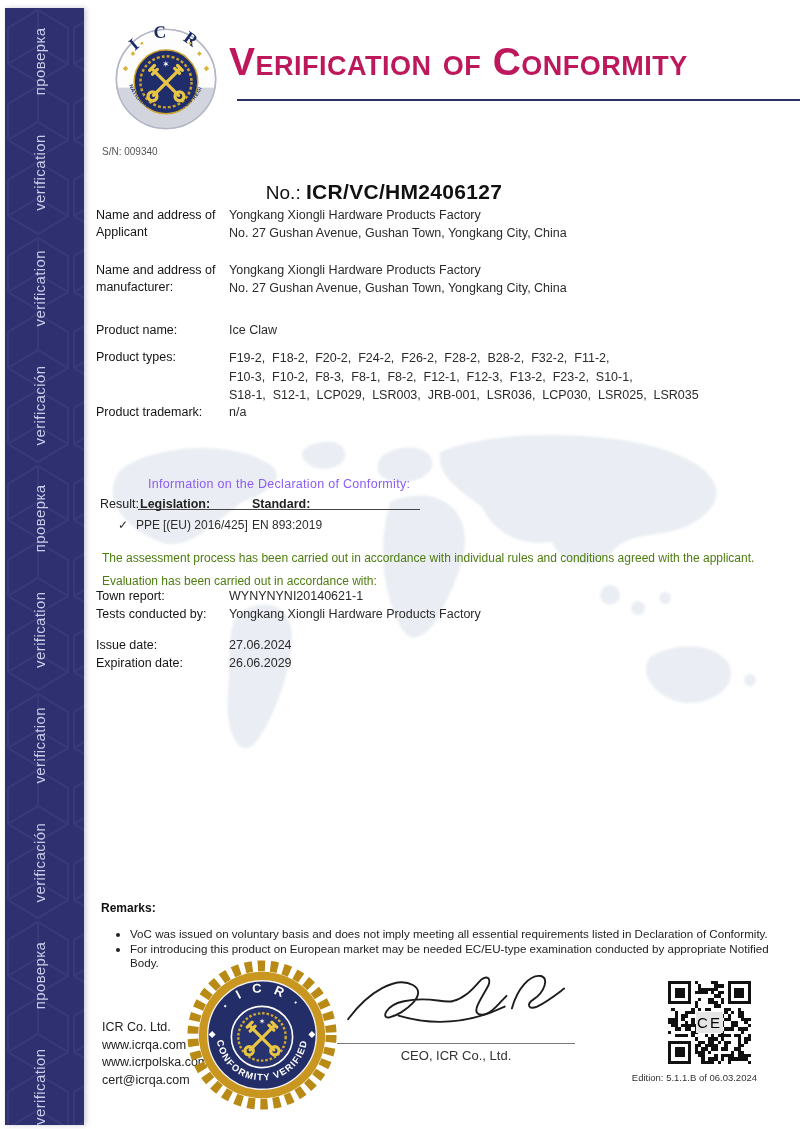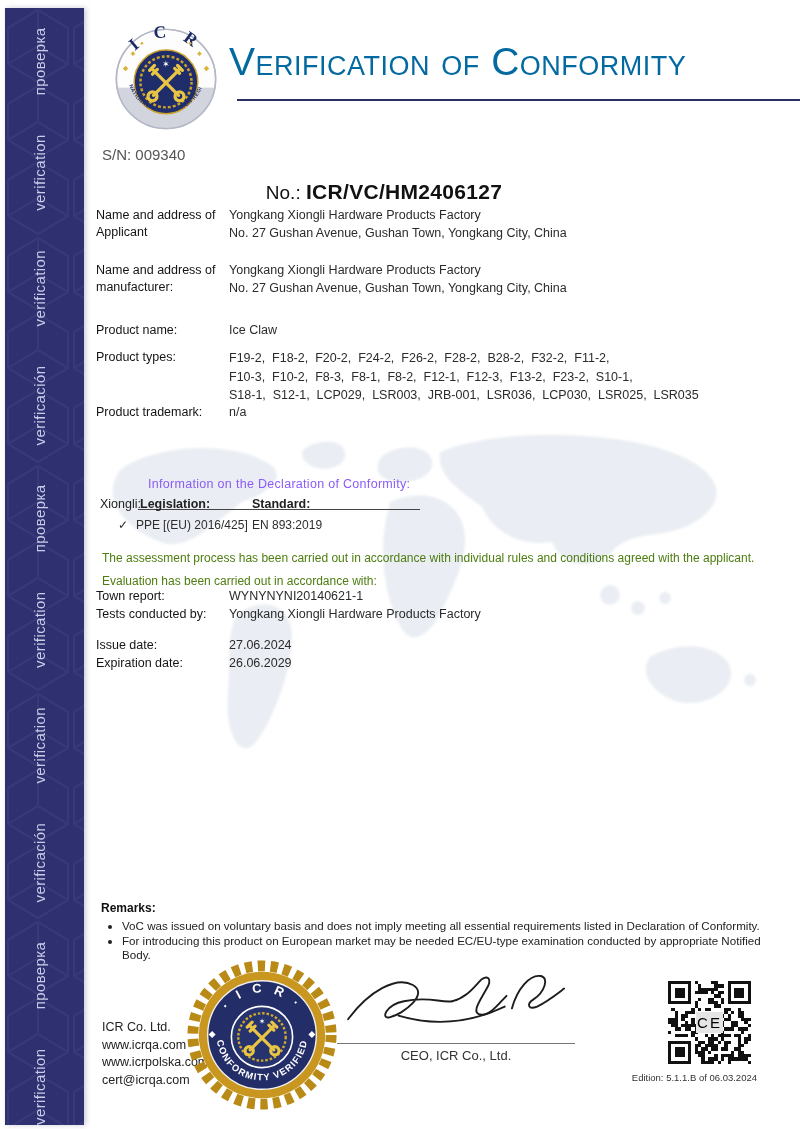--- a/index.html
+++ b/index.html
@@ -10,24 +10,24 @@
   .sidebar{position:absolute;left:5px;top:8px;width:79px;height:1117px;background:#2e3070;
            box-shadow:2px 0 5px rgba(46,48,112,.25);}
   .sidebar svg{position:absolute;inset:0;}
   .sidebar-text{position:absolute;top:0;left:26px;height:100%;
         writing-mode:vertical-rl;transform:rotate(180deg);text-align:center;
         font-size:15px;letter-spacing:.4px;word-spacing:15px;white-space:pre;
         color:#c9cbe8;}
 
   
   .logo-top{position:absolute;left:113px;top:26px;}
-  .title{position:absolute;left:229px;top:40px;font-size:39px;font-weight:400;
-         font-variant:small-caps;letter-spacing:.5px;color:#0369a1;white-space:nowrap;}
+  .title{position:absolute;left:229px;top:40px;font-size:39px;font-weight:700;
+         font-variant:small-caps;letter-spacing:.5px;color:#be185d;white-space:nowrap;}
   .title-rule{position:absolute;left:237px;top:99px;width:563px;height:2px;background:#2a3263;}
-  .serial{position:absolute;left:102px;top:146px;font-size:15px;color:#555;}
+  .serial{position:absolute;left:102px;top:146px;font-size:10px;color:#555;}
   .cert-no{position:absolute;left:104px;top:152px;width:560px;text-align:center;
            font-size:19px;color:#111;margin-top:28px;}
   .cert-no b{font-size:21px;font-weight:800;letter-spacing:.3px;}
 
   
   .lab{position:absolute;left:96px;width:126px;font-size:12.5px;font-weight:400;
        color:#141414;line-height:17px;}
   .val{position:absolute;left:229px;width:470px;font-size:12.5px;color:#2b2b2b;
        line-height:17.5px;white-space:pre-wrap;}
   .types .val{line-height:18.5px;}
@@ -37,21 +37,21 @@
   .doc-title{position:absolute;left:138px;top:477px;font-size:12.5px;color:#8b5cf6;
              border-bottom:1px solid #444;padding:0 10px 18px 10px;letter-spacing:.3px;}
   .res-h{position:absolute;top:497px;font-size:12.5px;color:#222;}
   .res-h.b{font-weight:700;}
   .chk-row{position:absolute;top:518px;font-size:12px;color:#2d2d2d;}
   .assessment{position:absolute;left:102px;top:547px;width:692px;font-size:12px;
               line-height:23px;color:#4d7c0f;white-space:pre-line;}
 
   
   .remarks-title{position:absolute;left:101px;top:901px;font-size:12px;font-weight:700;color:#111;}
-  .remarks-list{position:absolute;left:104px;top:915px;margin:4px;padding-left:14px;width:660px;}
+  .remarks-list{position:absolute;left:104px;top:915px;margin:12px;padding-left:14px;width:660px;}
   .remarks-list li{font-size:11.6px;line-height:14.5px;color:#222;}
 
   
   .company{position:absolute;left:102px;top:1019px;font-size:12.5px;line-height:17.5px;
            color:#222;white-space:pre-line;}
   .seal{position:absolute;left:183px;top:956px;}
   .signature{position:absolute;left:337px;top:967px;}
   .sig-rule{position:absolute;left:337px;top:1043px;width:238px;height:1px;background:#777;}
   .ceo{position:absolute;left:337px;top:1048px;width:238px;text-align:center;
        font-size:13px;color:#333;}
@@ -159,21 +159,21 @@
     <div class="val" style="top:349px">F19-2,  F18-2,  F20-2,  F24-2,  F26-2,  F28-2,  B28-2,  F32-2,  F11-2,
 F10-3,  F10-2,  F8-3,  F8-1,  F8-2,  F12-1,  F12-3,  F13-2,  F23-2,  S10-1,
 S18-1,  S12-1,  LCP029,  LSR003,  JRB-001,  LSR036,  LCP030,  LSR025,  LSR035</div>
   </div>
 
   <div class="lab" style="top:404px">Product trademark:</div>
   <div class="val" style="top:404px">n/a</div>
 
   <div class="doc-title">Information on the Declaration of Conformity:</div>
 
-  <span class="res-h" style="left:100px">Xiongli:</span>
+  <span class="res-h" style="left:100px">Result:</span>
   <span class="res-h b" style="left:140px">Legislation:</span>
   <span class="res-h b" style="left:252px">Standard:</span>
 
   <span class="chk-row" style="left:118px">✓</span>
   <span class="chk-row" style="left:136px">PPE</span>
   <span class="chk-row" style="left:163px">[(EU) 2016/425]</span>
   <span class="chk-row" style="left:252px">EN 893:2019</span>
 
   <div class="assessment">The assessment process has been carried out in accordance with individual rules and conditions agreed with the applicant.
 Evaluation has been carried out in accordance with:</div>

